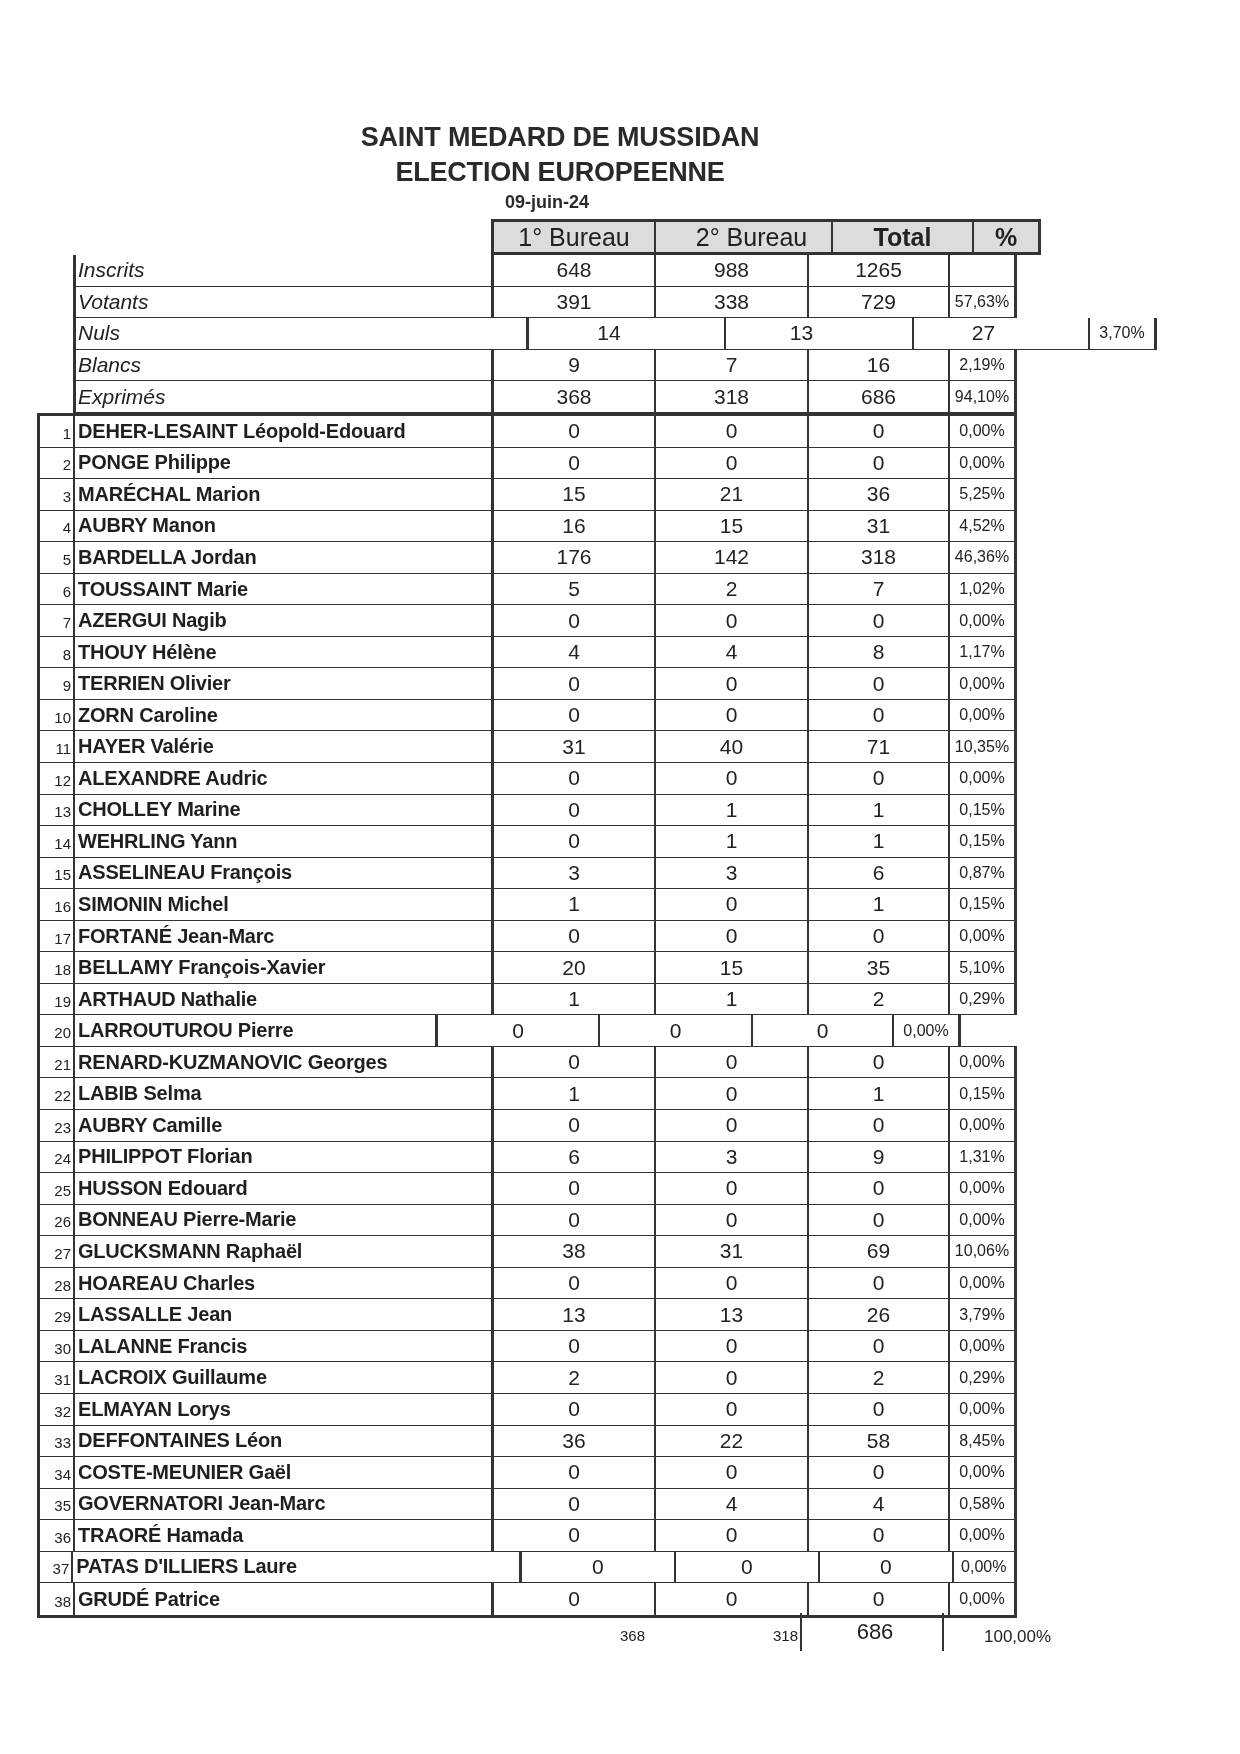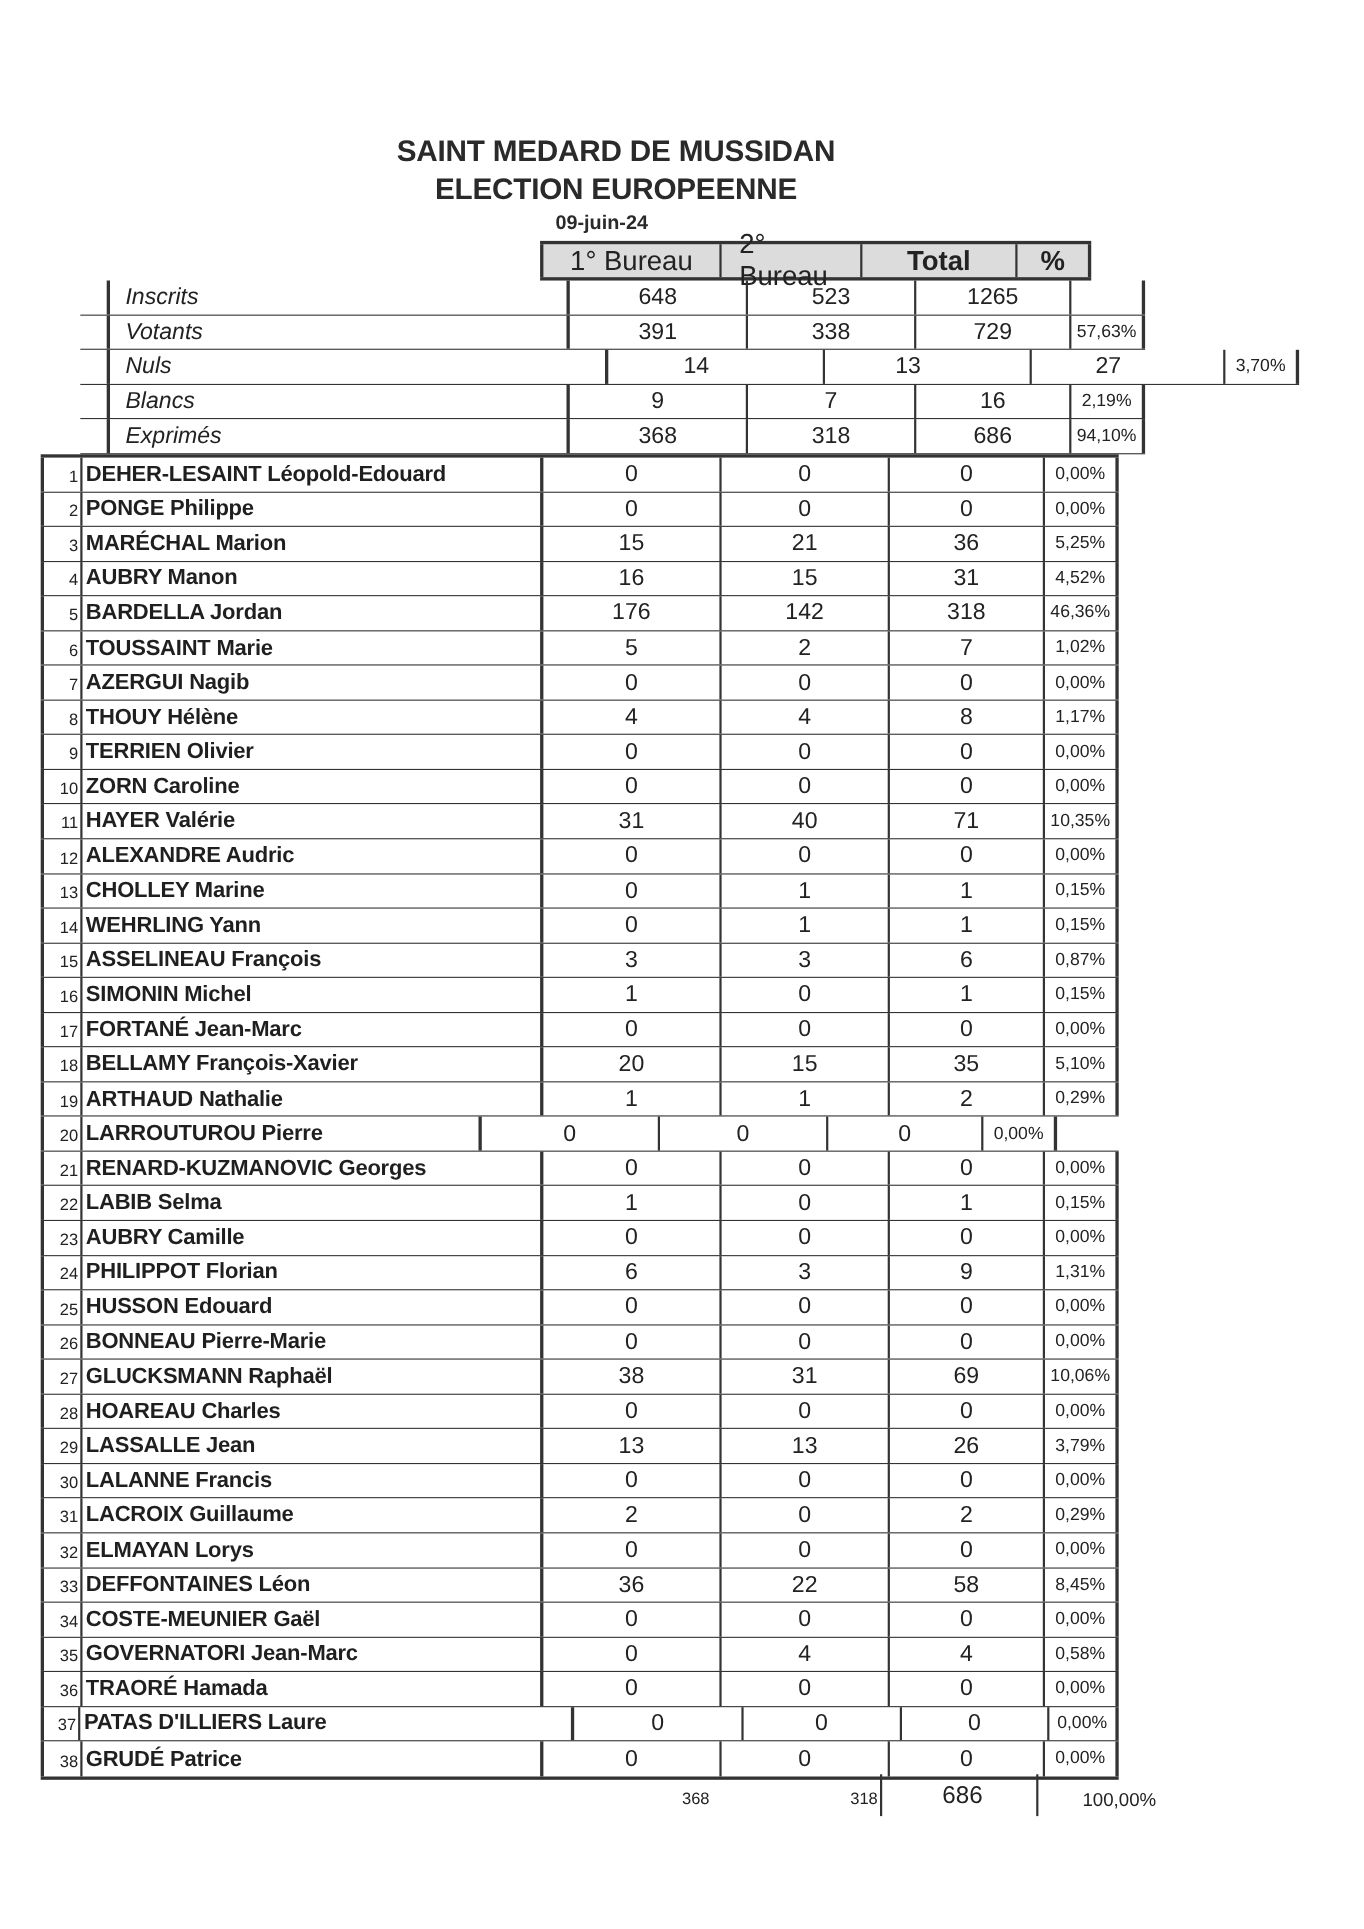--- a/index.html
+++ b/index.html
@@ -9,21 +9,21 @@
   .title.t2 { top: 157px; }
   .date { position: absolute; left: 505px; top: 192px; font-weight: bold; font-size: 18px; color: #2a2a2a; }
 
   .hdr { position: absolute; top: 219px; height: 36px; background: #dcdcdc; border-top: 3px solid #333; border-bottom: 3px solid #333; box-sizing: border-box; display: flex; }
   .hdr .hc { box-sizing: border-box; border-left: 2px solid #333; display: flex; align-items: center; justify-content: center; font-size: 25px; color: #222; }
   .hdr .hc.bold { font-weight: bold; }
   .hdr .hc:last-child { border-right: 3px solid #333; }
 
   .stats { position: absolute; left: 73px; top: 255px; }
   .srow { position: absolute; left: 0; height: 31.6px; box-sizing: border-box; border-bottom: 1.5px solid #333; display: flex; }
-  .srow .lbl { width: 418px; box-sizing: border-box; border-left: 3px solid #333; padding-left: 14px; font-style: italic; font-size: 21px; display: flex; align-items: center; margin-left: 24px; }
+  .srow .lbl { width: 418px; box-sizing: border-box; border-left: 3px solid #333; padding-left: 2px; font-style: italic; font-size: 21px; display: flex; align-items: center; }
 
   .cell { box-sizing: border-box; border-left: 2px solid #333; display: flex; align-items: center; justify-content: center; font-size: 21px; }
   .c1 { width: 163px; border-left-width: 3px; }
   .c2 { width: 153px; }
   .c3 { width: 141px; }
   .c4 { width: 69px; font-size: 16px; border-right: 3px solid #333; }
 
   .cands { position: absolute; left: 37px; top: 413px; width: 980px; border-top: 3px solid #333; border-bottom: 3px solid #333; box-sizing: border-box; }
   .crow { height: 31.55px; box-sizing: border-box; border-bottom: 1.5px solid #333; display: flex; }
   .crow:last-child { border-bottom: none; }
@@ -41,30 +41,30 @@
 </head>
 <body>
 
 <div>
   <div class="title t1">SAINT MEDARD DE MUSSIDAN</div>
   <div class="title t2">ELECTION EUROPEENNE</div>
   <div class="date">09-juin-24</div>
 
   <div class="hdr" style="left:491px;">
     <div class="hc" style="width:163px;border-left-width:3px;">1° Bureau</div>
-    <div class="hc" style="width:128px;padding-left:16px;">2° Bureau</div>
+    <div class="hc" style="width:177px;padding-left:16px;">2° Bureau</div>
     <div class="hc bold" style="width:141px;">Total</div>
     <div class="hc bold" style="width:69px;">%</div>
   </div>
 
   <div class="stats" id="stats">
       <div class="srow" style="top: 0px;">
         <div class="lbl">Inscrits</div>
         <div class="cell c1">648</div>
-        <div class="cell c2">523</div>
+        <div class="cell c2">988</div>
         <div class="cell c3">1265</div>
         <div class="cell c4"></div>
       </div>
       <div class="srow" style="top: 31.6px;">
         <div class="lbl">Votants</div>
         <div class="cell c1">391</div>
         <div class="cell c2">338</div>
         <div class="cell c3">729</div>
         <div class="cell c4">57,63%</div>
       </div>

